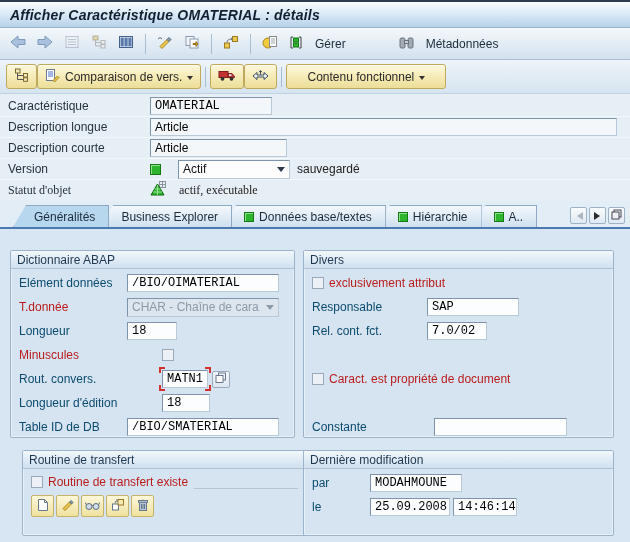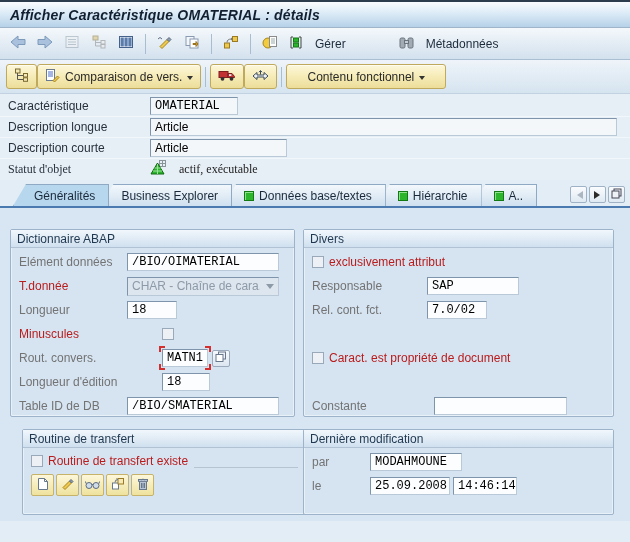--- a/index.html
+++ b/index.html
@@ -127,21 +127,21 @@
     position:absolute;background:#d6e4f2;border:1px solid #9db3c9;border-radius:2px;
     box-shadow:0 0 0 1px #e8f1f8 inset;
   }
   .grp-h{
     height:18px;background:linear-gradient(#f1f7fc,#d0e0ef);
     border-bottom:1px solid #b0c2d4;display:flex;align-items:center;
     padding:0 6px;color:#1f3850;font-size:12px;
   }
   .grp-body{padding:2px 8px;}
   .r{height:24px;display:flex;align-items:center;}
-  .r .lbl{color:#737373;}
+  .r .lbl{color:#0c4a6e;}
   .r .lbl.dis{color:#b91c1c;}
   .w108{width:108px;flex-shrink:0;}
   .w115{width:115px;flex-shrink:0;}
   .w58{width:58px;flex-shrink:0;}
   .cb{width:12px;height:12px;border:1px solid #9aa9ba;background:#edf1f6;display:inline-block;flex-shrink:0;}
   .cb-lbl{margin-left:5px;}
   .focus-wrap{position:relative;display:inline-flex;}
   .focus-wrap::before{
     content:"";position:absolute;inset:-3px;pointer-events:none;
     background:
@@ -311,29 +311,38 @@
     <span class="tsep"></span>
     <button class="ybtn wide">
       <span>Contenu fonctionnel</span>
       <span class="menu-arr"></span>
     </button>
   </div>
 
   <div class="form-header">
     <div class="frow">
       <span class="flabel">Caractéristique</span>
-      <span class="fld lite" style="width:88px;">OMATERIAL</span>
+      <span class="fld lite" style="width:122px;">OMATERIAL</span>
     </div>
     <div class="frow">
       <span class="flabel">Description longue</span>
       <span class="fld sans lite" style="width:467px;">Article</span>
     </div>
     <div class="frow">
       <span class="flabel">Description courte</span>
       <span class="fld sans lite" style="width:137px;">Article</span>
+    </div>
+    <div class="frow">
+      <span class="flabel">Version</span>
+      <span class="gsq"></span>
+      <span class="dd" style="width:112px;margin-left:17px;">
+        <span>Actif</span>
+        <span class="arr"></span>
+      </span>
+      <span class="after-txt">sauvegardé</span>
     </div>
     <div class="frow" style="border-bottom:none;font-family:Liberation Serif, serif;">
       <span class="flabel">Statut d'objet</span>
       <span><svg width="17" height="15">
             <rect x="9.5" y="0.5" width="6" height="6" fill="none" stroke="#8a929a"></rect>
             <line x1="12.5" y1="0.5" x2="12.5" y2="6.5" stroke="#8a929a"></line>
             <line x1="9.5" y1="3.5" x2="15.5" y2="3.5" stroke="#8a929a"></line>
             <polygon points="1,14 7.5,3 14,14" fill="#2eb52e" stroke="#11681 1" stroke-width="1"></polygon>
             <polygon points="1,14 7.5,3 14,14" fill="#2eb52e" stroke="#116811"></polygon>
             <line x1="3" y1="11" x2="12" y2="11" stroke="#9adf9a"></line>

